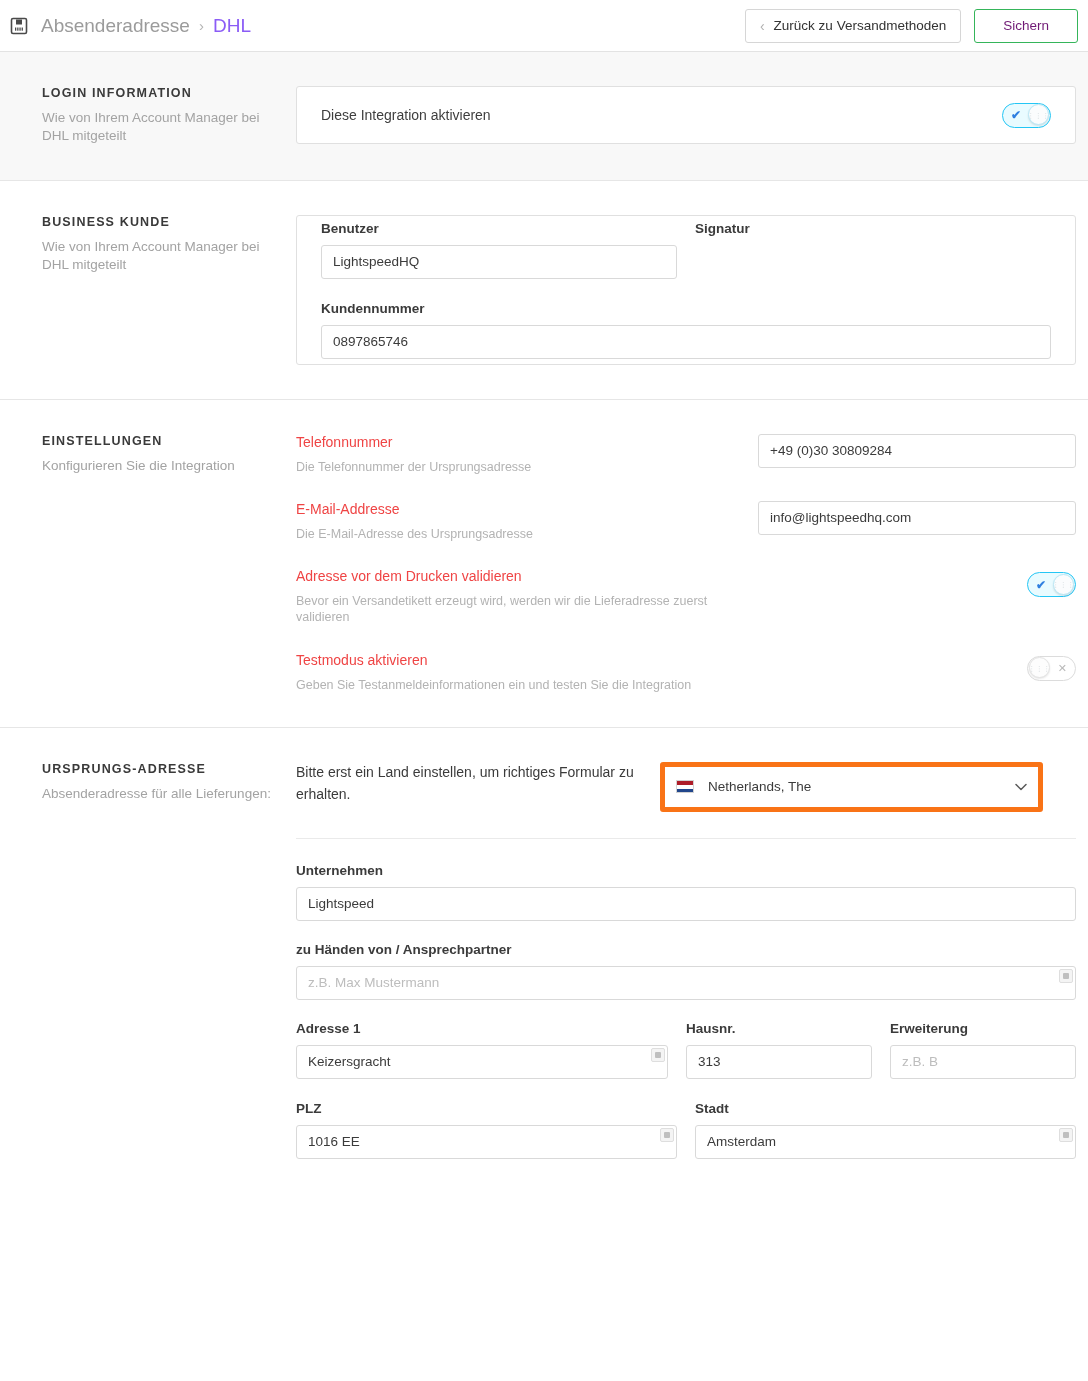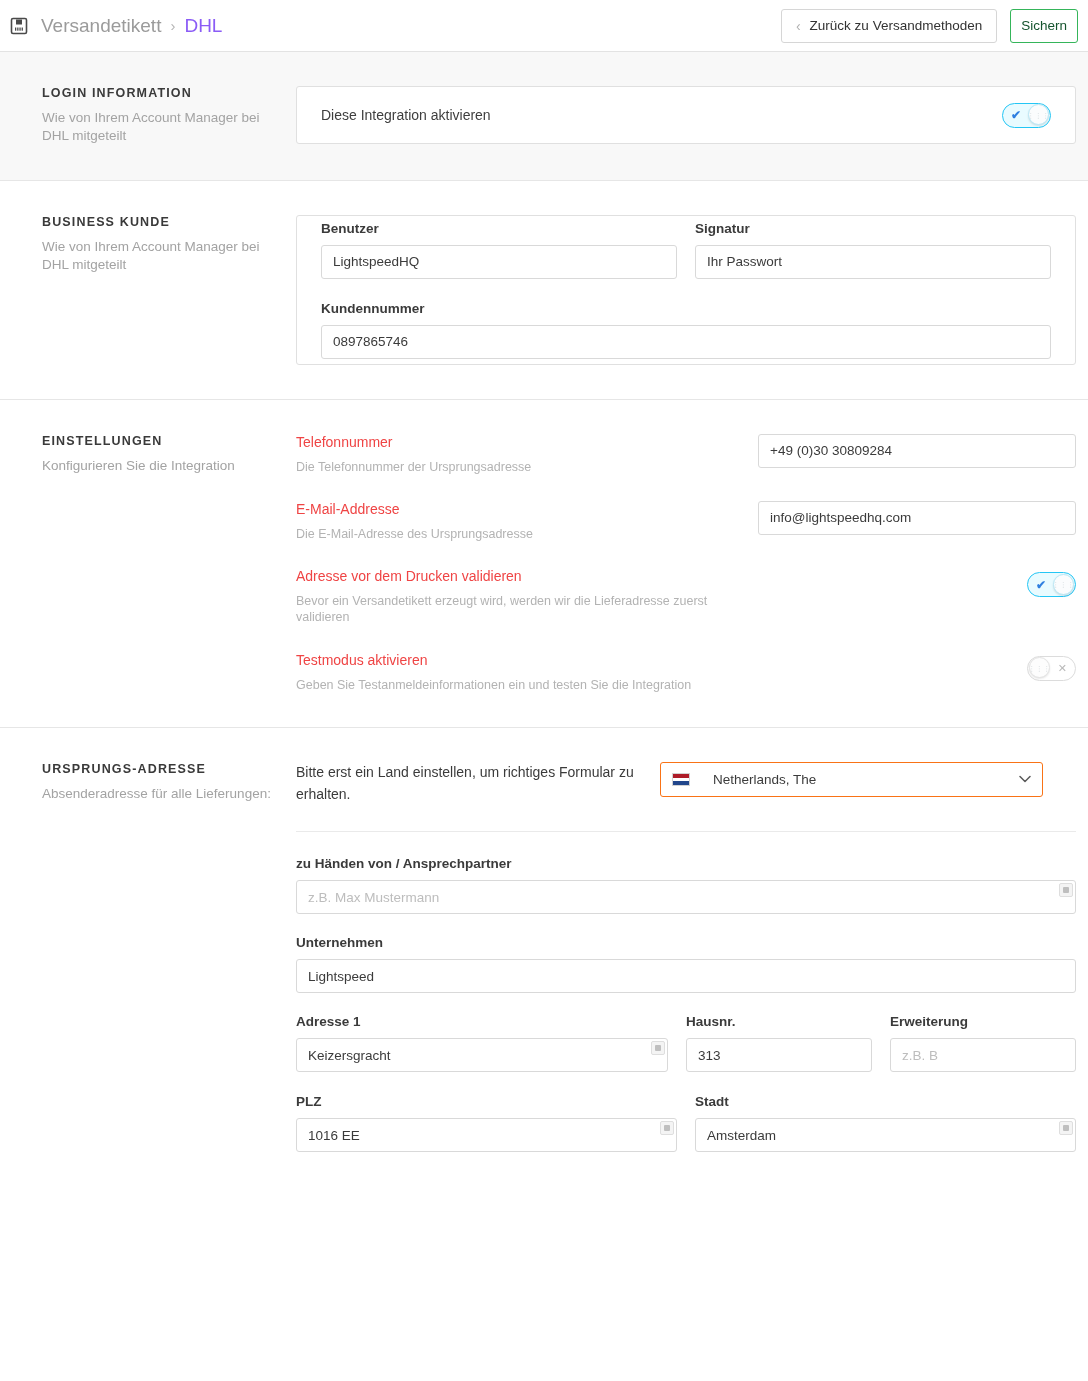--- a/index.html
+++ b/index.html
@@ -63,22 +63,22 @@
     white-space: nowrap;
   }
   .btn .chev-left {
     color: #b0b0b0;
     font-size: 14px;
     line-height: 1;
     display: inline-block;
   }
   .btn-save {
     border: 1px solid #35b55a;
-    color: #14532d;
-    padding: 0 10px;
+    color: #701a75;
+    padding: 0 28px;
   }
 
   
   .section {
     display: flex;
     padding: 34px 0 34px 0;
     border-bottom: 1px solid #e6e6e6;
     background: #ffffff;
     justify-content: center;
   }
@@ -282,28 +282,28 @@
     line-height: 1.55;
     max-width: 340px;
     flex: 1 1 auto;
   }
   .select-wrap {
     position: relative;
     width: 383px;
     flex: 0 0 383px;
   }
   .select-box {
-    height: 35px;
-    border: 1px solid #f97316;
+    height: 50px;
+    border: 5px solid #f97316;
     border-radius: 3px;
     background: #ffffff;
     display: flex;
     align-items: center;
     padding: 0 11px;
-    gap: 23px;
+    gap: 14px;
     font-size: 13.5px;
     color: #3b3b3b;
     cursor: pointer;
   }
   .flag-nl {
     width: 18px; height: 13px;
     flex: 0 0 auto;
     border: 0.5px solid #d2d2d2;
     overflow: hidden;
     display: flex;
@@ -331,21 +331,21 @@
     <span class="bc-icon">
       <svg width="18" height="18" viewBox="0 0 18 18">
         <rect x="1.5" y="1.5" width="15" height="15" rx="1.5" fill="none" stroke="#4a4a4a" stroke-width="1.6"></rect>
         <rect x="6" y="2.5" width="6" height="5" fill="#4a4a4a"></rect>
         <rect x="5" y="10.5" width="1.3" height="3.2" fill="#4a4a4a"></rect>
         <rect x="7.2" y="10.5" width="1.3" height="3.2" fill="#4a4a4a"></rect>
         <rect x="9.4" y="10.5" width="1.3" height="3.2" fill="#4a4a4a"></rect>
         <rect x="11.6" y="10.5" width="1.3" height="3.2" fill="#4a4a4a"></rect>
       </svg>
     </span>
-    <span class="bc-parent">Versandetikett</span>
+    <span class="bc-parent">Absenderadresse</span>
     <span class="bc-sep">›</span>
     <span class="bc-current">DHL</span>
   </div>
 
   <div class="topbar-actions">
     <button class="btn">
       <span class="chev-left">‹</span>
       <span>Zurück zu Versandmethoden</span>
     </button>
     <button class="btn btn-save">Sichern</button>
@@ -381,21 +381,20 @@
   <div class="sec-body">
     <div class="card">
 
       <div class="row2">
         <div>
           <label class="field-label">Benutzer</label>
           <input class="inp" type="text" value="LightspeedHQ" style="">
         </div>
         <div>
           <label class="field-label">Signatur</label>
-          <input class="inp" type="text" value="Ihr Passwort" style="">
         </div>
       </div>
 
       <div>
         <label class="field-label">Kundennummer</label>
         <input class="inp" type="text" value="0897865746" style="">
       </div>
     </div>
   </div>
 </div>
@@ -480,32 +479,32 @@
           <span class="select-chev">
             <svg width="12" height="8" viewBox="0 0 12 8">
                 <path d="M1 1.5 L6 6.5 L11 1.5" fill="none" stroke="#5a5a5a" stroke-width="1.5" stroke-linecap="round" stroke-linejoin="round"></path>
               </svg>
           </span>
         </div>
       </div>
     </div>
 
     <div class="fgroup">
+      <label class="field-label">Unternehmen</label>
+      <input class="inp" type="text" value="Lightspeed" style="">
+    </div>
+
+    <div class="fgroup">
       <label class="field-label">zu Händen von / Ansprechpartner</label>
       <div class="inp-wrap">
         <input class="inp" type="text" placeholder="z.B. Max Mustermann" style="">
         <span class="inp-badge">
             <i></i>
           </span>
       </div>
-    </div>
-
-    <div class="fgroup">
-      <label class="field-label">Unternehmen</label>
-      <input class="inp" type="text" value="Lightspeed" style="">
     </div>
 
     <div class="row2">
       <div style="flex:2 1 0">
         <label class="field-label">Adresse 1</label>
         <div class="inp-wrap">
           <input class="inp" type="text" value="Keizersgracht" style="">
           <span class="inp-badge">
               <i></i>
             </span>

